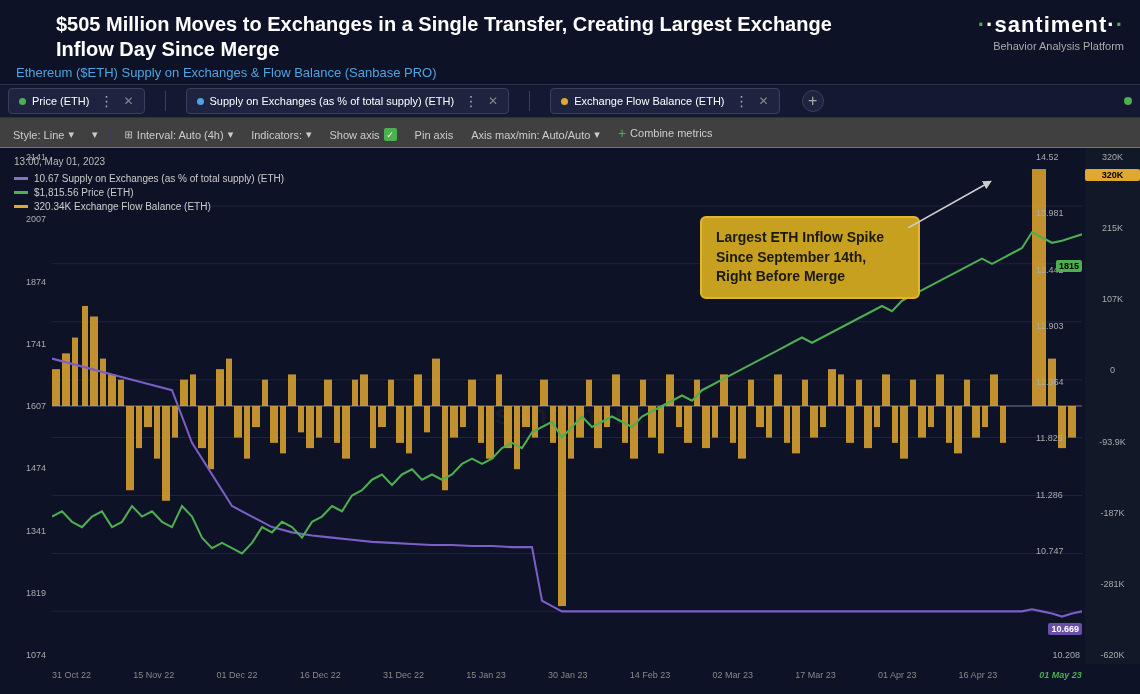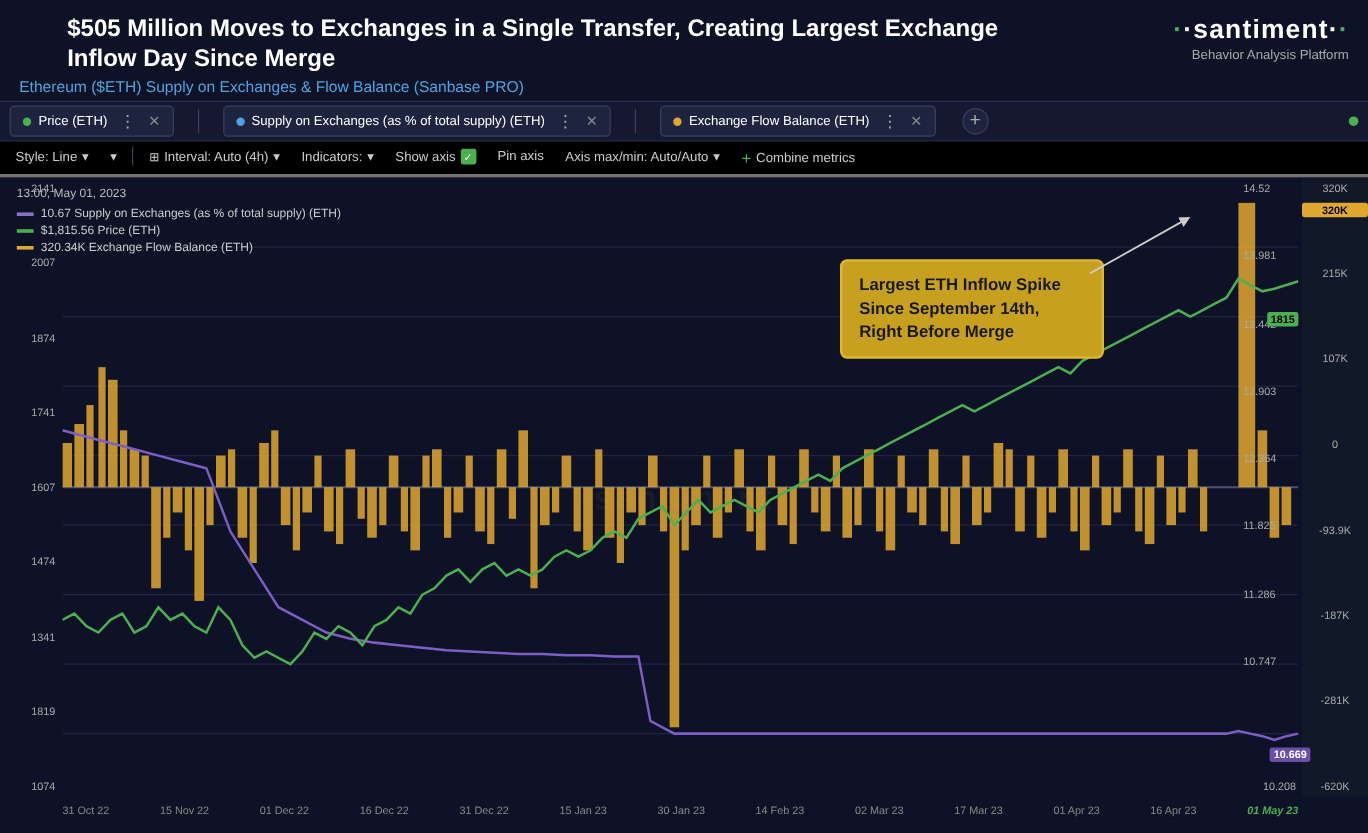--- a/index.html
+++ b/index.html
@@ -115,25 +115,25 @@
       width: 8px;
       height: 8px;
       border-radius: 50%;
       background: #4caf50;
       margin-left: auto;
     }
 
     
     .toolbar {
       display: flex;
-      align-items: flex-start;
-      background: #000000;
+      align-items: flex-end;
+      background: #404040;
       padding: 4px 8px;
       gap: 8px;
-      border-bottom: 3px solid #737373;
+      border-bottom: 1px solid #737373;
       height: 30px;
       font-size: 11px;
       color: #ccc;
     }
     .toolbar-item {
       display: flex;
       align-items: center;
       gap: 4px;
       cursor: pointer;
       padding: 2px 5px;
@@ -566,21 +566,21 @@
       <div style="text-align:center;">-93.9K</div>
       <div style="text-align:center;">-187K</div>
       <div style="text-align:center;">-281K</div>
       <div style="text-align:center;">-620K</div>
     </div>
 
     <div class="price-badge-green" style="top: calc(21%); right: 58px; font-size:9px; font-weight:700; background:#4caf50; color:#000; padding:1px 3px; border-radius:2px; position:absolute;">1815</div>
 
     <div style="position:absolute; top: calc(4%); right: 0; background:#e0a830; color:#000; font-size:9px; font-weight:700; padding:1px 3px; border-radius:2px; width:55px; text-align:center;">320K</div>
 
-    <div style="position:absolute; top: calc(89%); right: 48px; background:#6a4faa; color:#fff; font-size:9px; font-weight:700; padding:1px 3px; border-radius:2px;">10.669</div>
+    <div style="position:absolute; top: calc(89%); right: 58px; background:#6a4faa; color:#fff; font-size:9px; font-weight:700; padding:1px 3px; border-radius:2px;">10.669</div>
 
     <div class="x-axis" style="position:absolute;bottom:0;left:52px;right:58px;display:flex;justify-content:space-between;font-size:9px;color:#888;padding:2px 0;">
       <span>31 Oct 22</span>
       <span>15 Nov 22</span>
       <span>01 Dec 22</span>
       <span>16 Dec 22</span>
       <span>31 Dec 22</span>
       <span>15 Jan 23</span>
       <span>30 Jan 23</span>
       <span>14 Feb 23</span>

